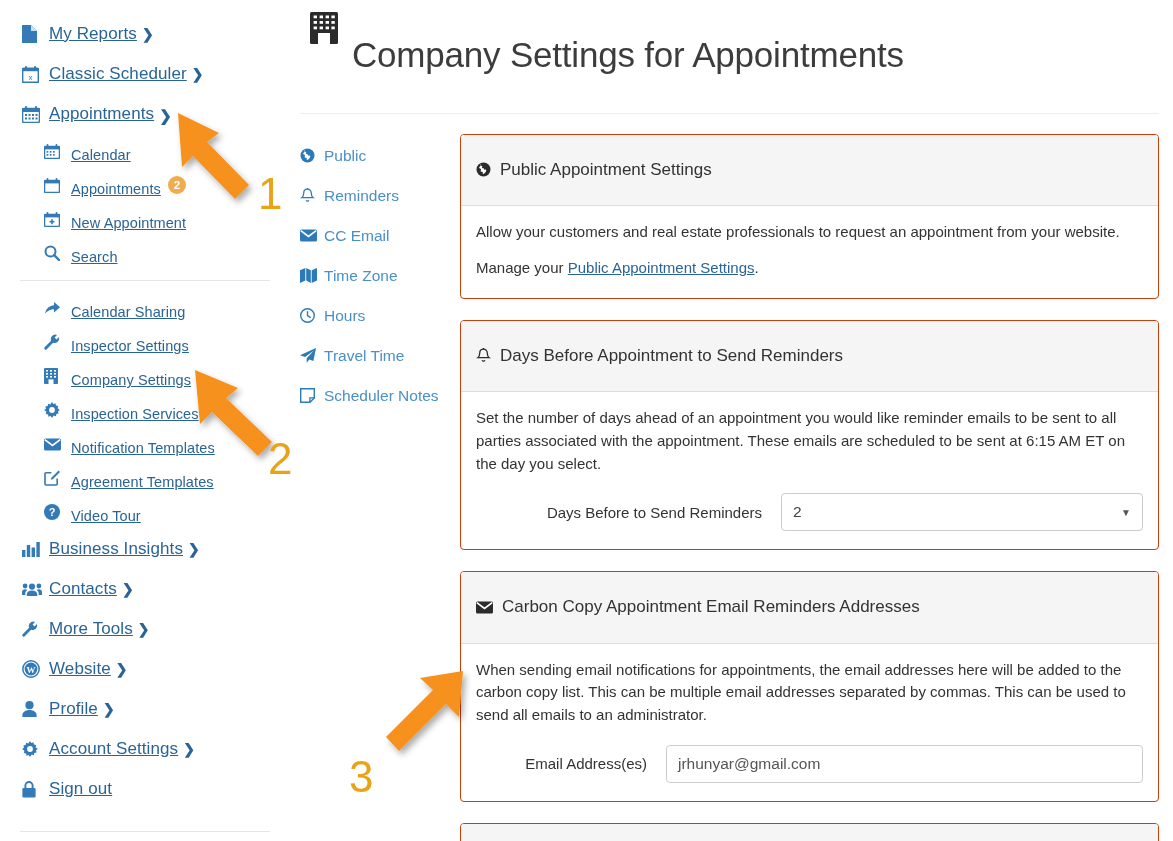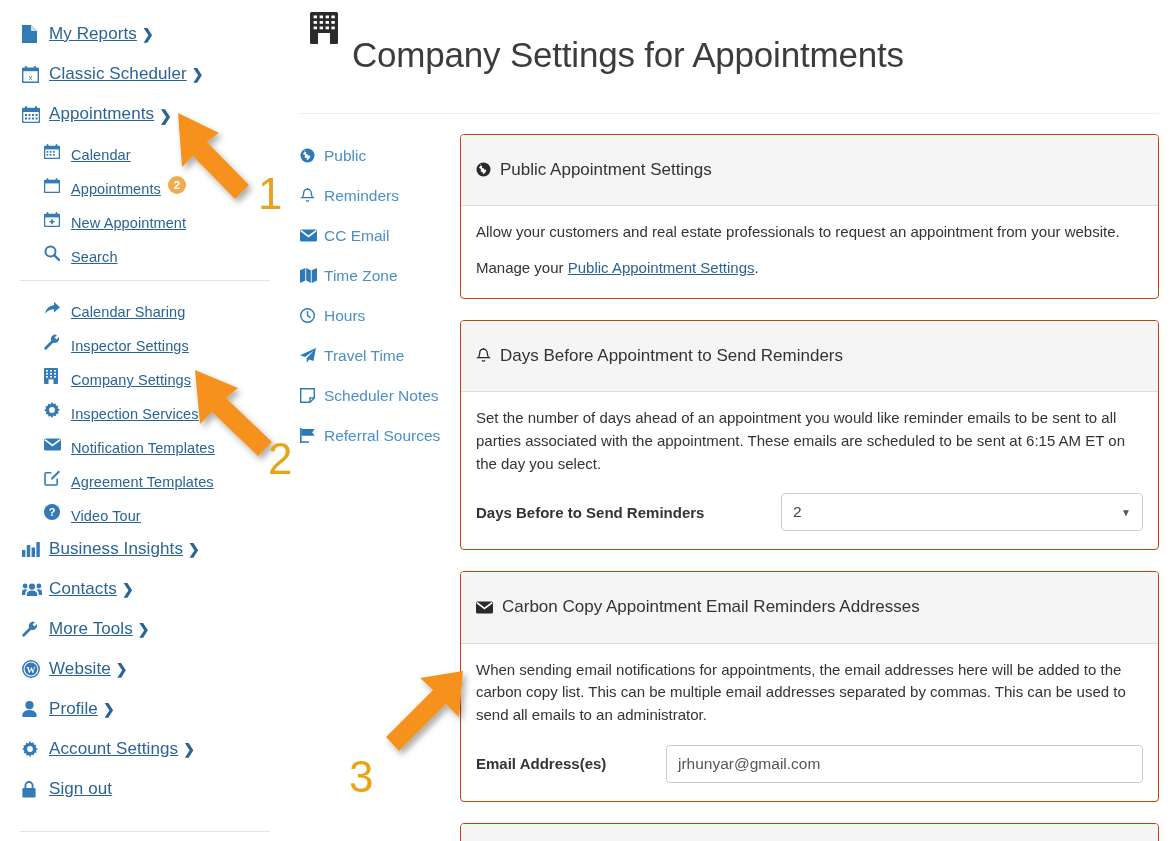--- a/index.html
+++ b/index.html
@@ -160,23 +160,23 @@
   .panel-text:last-child { margin-bottom: 0; }
   .inline-link { color: #2a6496; text-decoration: underline; }
 
   .form-row {
     display: flex;
     align-items: center;
     margin-top: 18px;
   }
   .form-label {
     font-size: 15px;
-    font-weight: bold;
+    font-weight: normal;
     color: #333333;
-    text-align: left;
+    text-align: right;
     padding-right: 19px;
     flex: 0 0 auto;
   }
   .form-label.w-wide { width: 305px; }
   .form-label.w-mid   { width: 190px; }
   .ctrl {
     flex: 1 1 auto;
     min-width: 0;
     height: 38px;
     border: 1px solid #cccccc;
@@ -582,30 +582,20 @@
         <div class="subnav-item">
           <span class="subnav-ico">
             <svg width="15" height="15" viewBox="0 0 15 15">
                 <path fill="none" stroke="#2d7ab8" stroke-width="1.4" d="M.7.7h13.6v9.2l-4.4 4.4H.7z"></path>
                 <path fill="none" stroke="#2d7ab8" stroke-width="1.3" d="M14.3 9.9H9.9v4.4"></path>
               </svg>
           </span>
           <span class="subnav-label">Scheduler Notes</span>
         </div>
 
-        <div class="subnav-item">
-          <span class="subnav-ico">
-            <svg width="16" height="15" viewBox="0 0 16 15">
-                <path fill="#2d7ab8" d="M1.4 1h13.2l-2.4 3.4 2.4 3.4H1.4z"></path>
-                <rect x="0" y="0" width="1.6" height="15" fill="#2d7ab8"></rect>
-                <rect x="0" y="13.3" width="9" height="1.5" fill="#2d7ab8"></rect>
-              </svg>
-          </span>
-          <span class="subnav-label">Referral Sources</span>
-        </div>
       </div>
 
       <div class="panels">
 
         <section class="panel">
           <div class="panel-heading">
             <span class="ph-ico">
               <svg width="15" height="15" viewBox="0 0 15 15">
                   <circle cx="7.5" cy="7.5" r="7" fill="#2b2b2b"></circle>
                   <path fill="#ffffff" d="M4.2 2.2c.7 1.3.2 2.1-.6 2.6-.8.5-.4 1.6.4 1.8.9.2 1.4 1 .8 1.8-.5.8.2 1.7 1 1.4.9-.3 1.3.6.9 1.4-.2.4.1.8.5.7 2-.6 3-2.3 3-3.9 0-.6-.6-.7-1-.4-.6.4-1.3.1-1.2-.6.1-.6-.4-1-1-.8-.8.2-1.3-.6-.9-1.2.4-.6-.1-1.3-.8-1.1-.5.1-.8-.4-.5-.8.3-.4.1-1-.6-.9z"></path>

